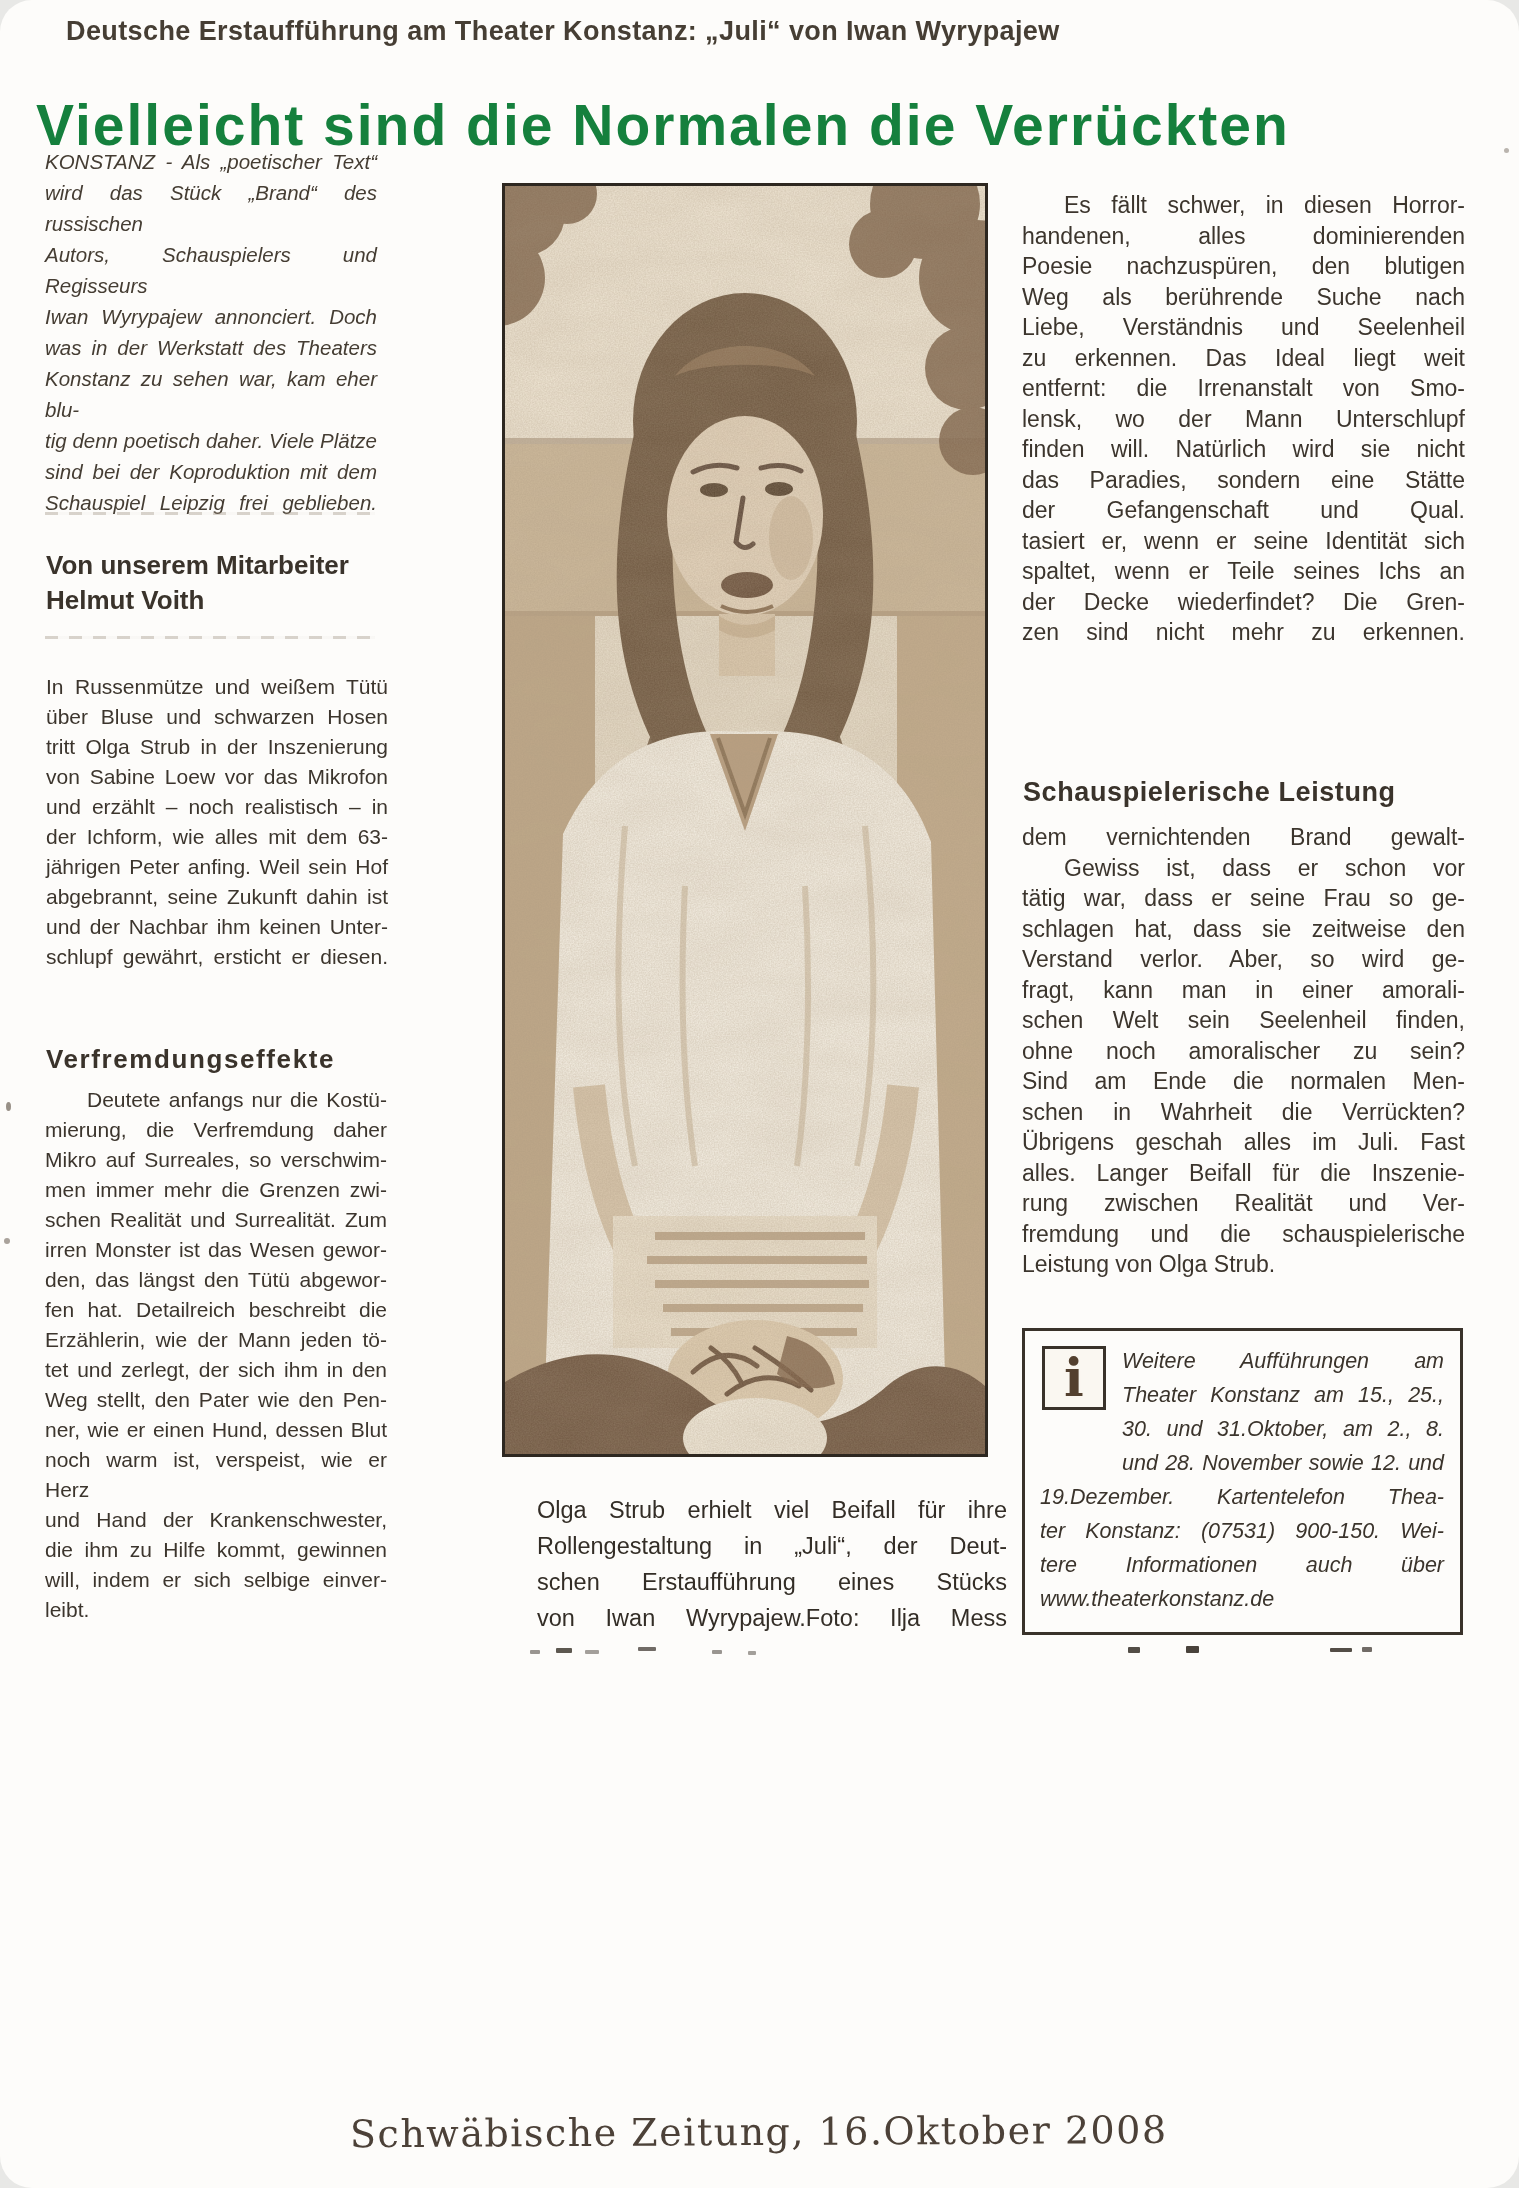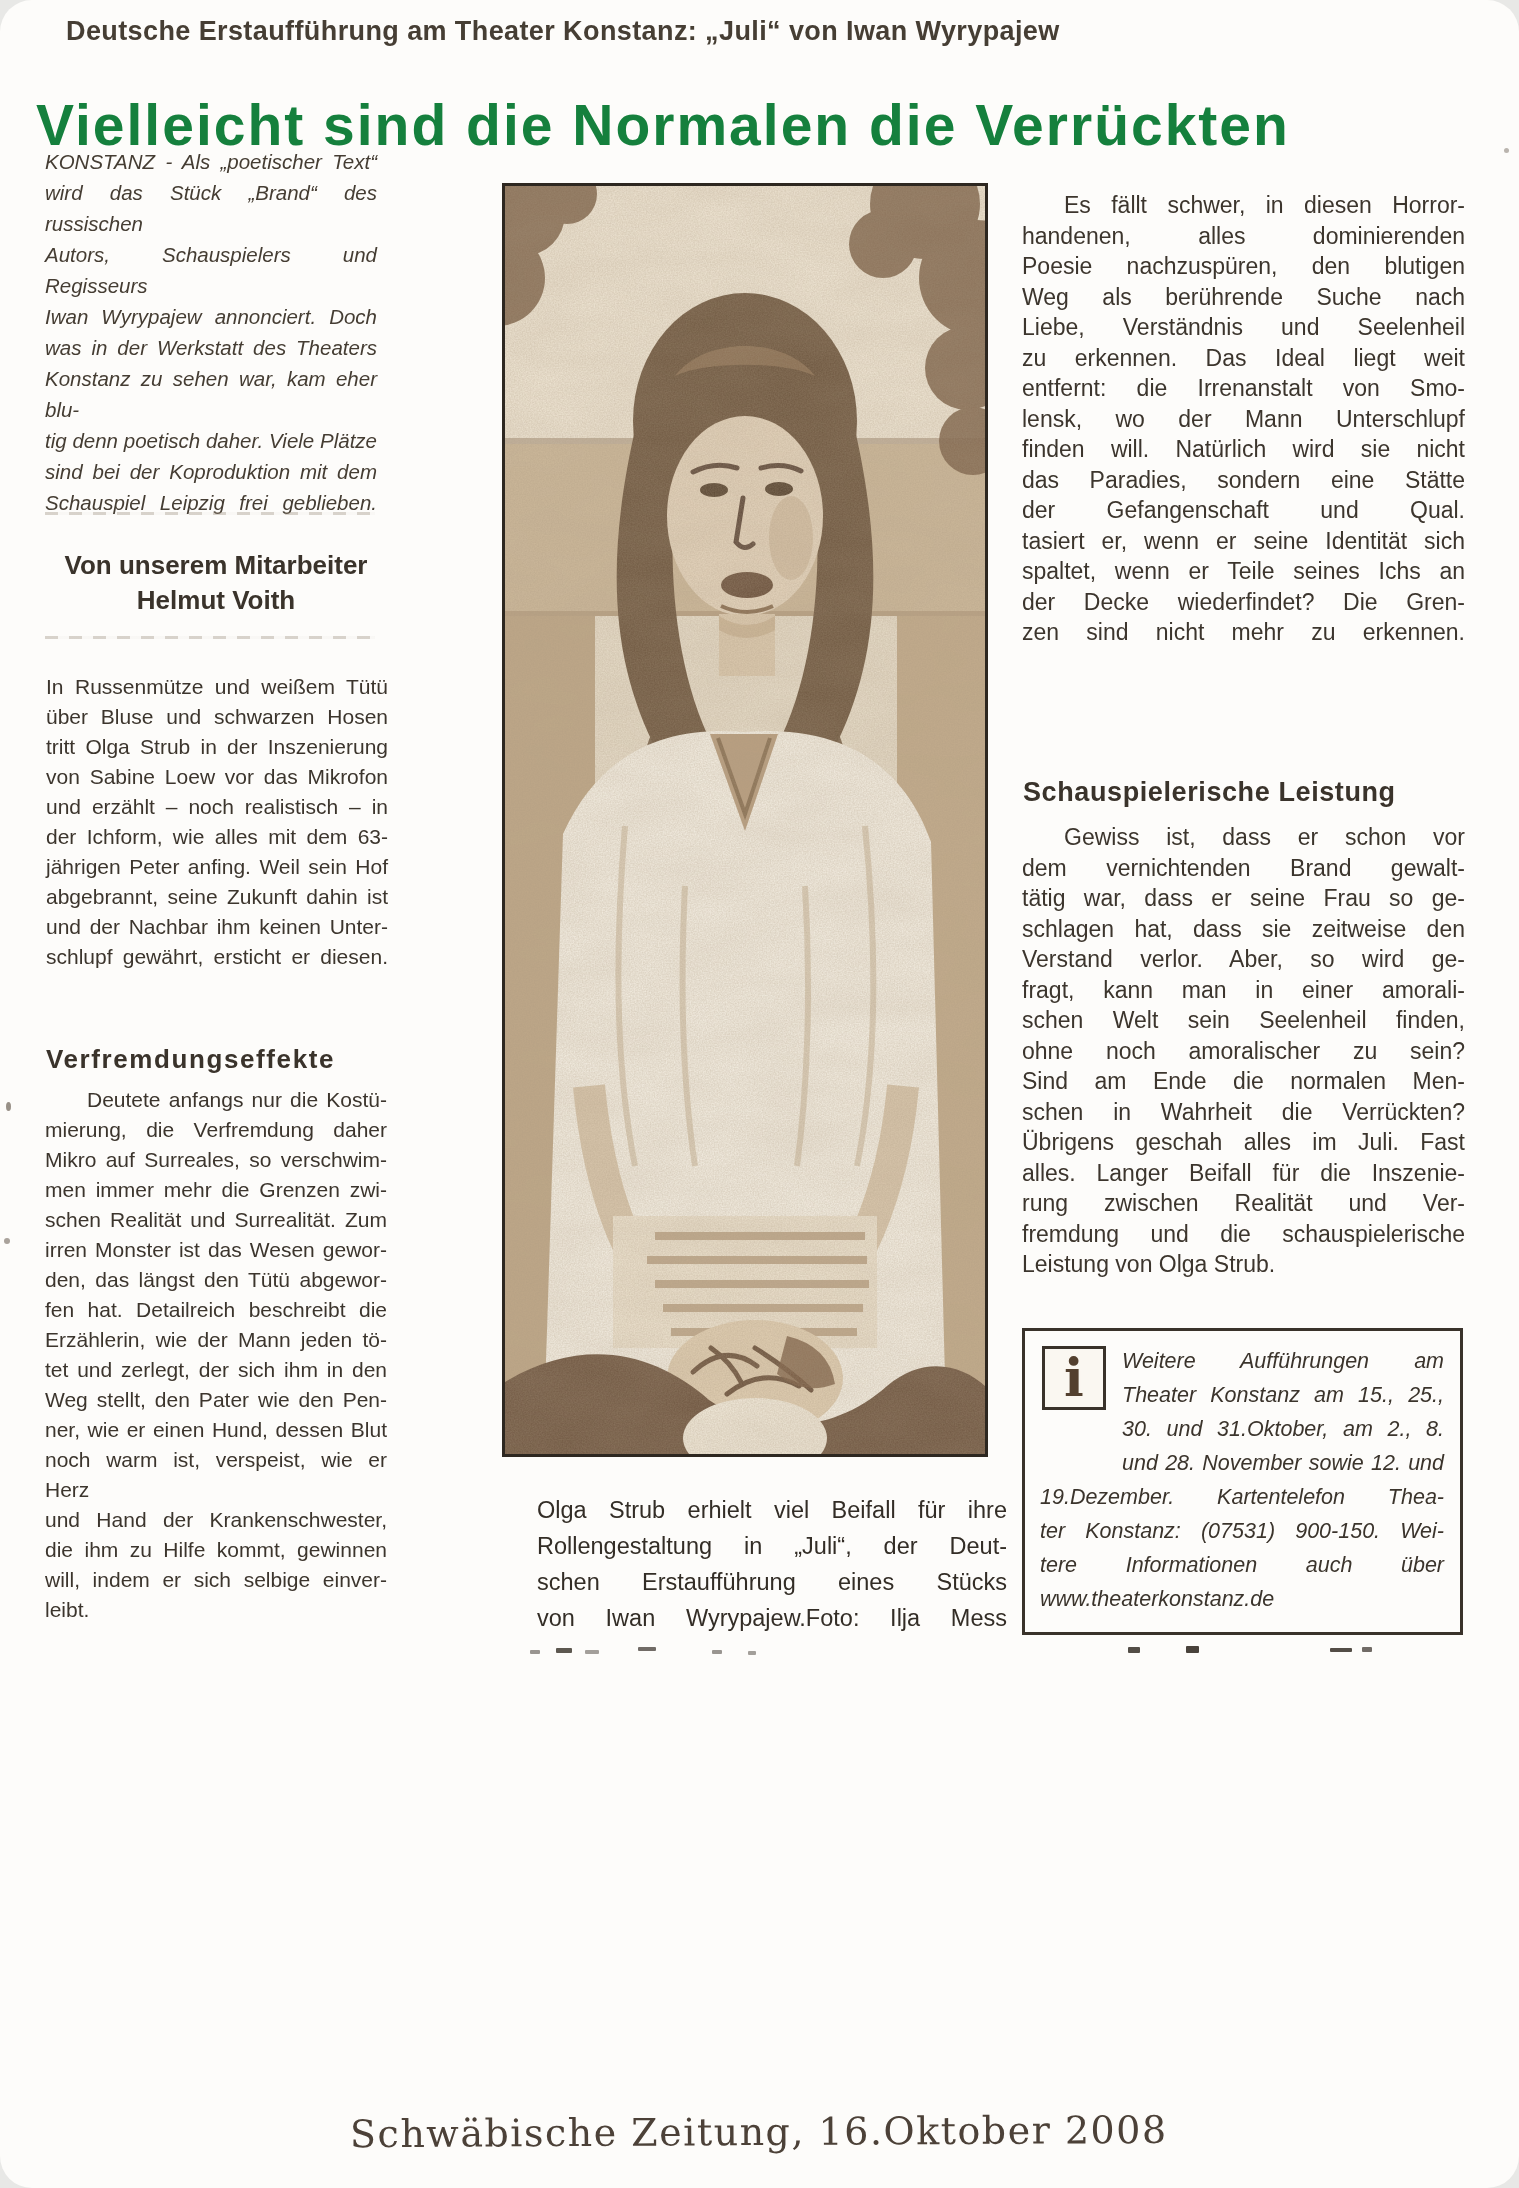--- a/index.html
+++ b/index.html
@@ -21,21 +21,21 @@
     position:absolute;left:36px;top:54px;width:1460px;
     font-size:57px;font-weight:bold;letter-spacing:2px;color:#15803d;
     text-shadow:0 0 1px rgba(253,252,250,.55);
     white-space:nowrap;
   }
   
   .line{text-align:justify;text-align-last:justify;}
   .line.end{text-align-last:auto;}
   .fill-last .line.end{text-align-last:justify;}
   [data-indent-first] .line.indent{padding-left:42px;}
-  .no-justify .line{text-align:center;text-align-last:auto;}
+  .no-justify .line{text-align:left;text-align-last:auto;}
   
   .lead{
     position:absolute;left:45px;top:146px;width:332px;
     font-style:italic;font-size:20.5px;line-height:31px;color:#453d33;
   }
   .rule{
     position:absolute;height:3px;opacity:.65;
     background:repeating-linear-gradient(90deg,
       rgba(148,135,118,.55) 0 13px, rgba(148,135,118,.06) 13px 24px);
   }
@@ -290,22 +290,22 @@
       <div class="line">finden will. Natürlich wird sie nicht</div>
       <div class="line">das Paradies, sondern eine Stätte</div>
       <div class="line">der Gefangenschaft und Qual.</div>
       <div class="line">tasiert er, wenn er seine Identität sich</div>
       <div class="line">spaltet, wenn er Teile seines Ichs an</div>
       <div class="line">der Decke wiederfindet? Die Gren-</div>
       <div class="line end">zen sind nicht mehr zu erkennen.</div>
     </div>
   <h2 class="subhead-right">Schauspielerische Leistung</h2>
   <div class="para-right-2" data-indent-first="">
+      <div class="line">dem vernichtenden Brand gewalt-</div>
       <div class="line indent">Gewiss ist, dass er schon vor</div>
-      <div class="line">dem vernichtenden Brand gewalt-</div>
       <div class="line">tätig war, dass er seine Frau so ge-</div>
       <div class="line">schlagen hat, dass sie zeitweise den</div>
       <div class="line">Verstand verlor. Aber, so wird ge-</div>
       <div class="line">fragt, kann man in einer amorali-</div>
       <div class="line">schen Welt sein Seelenheil finden,</div>
       <div class="line">ohne noch amoralischer zu sein?</div>
       <div class="line">Sind am Ende die normalen Men-</div>
       <div class="line">schen in Wahrheit die Verrückten?</div>
       <div class="line">Übrigens geschah alles im Juli. Fast</div>
       <div class="line">alles. Langer Beifall für die Inszenie-</div>

